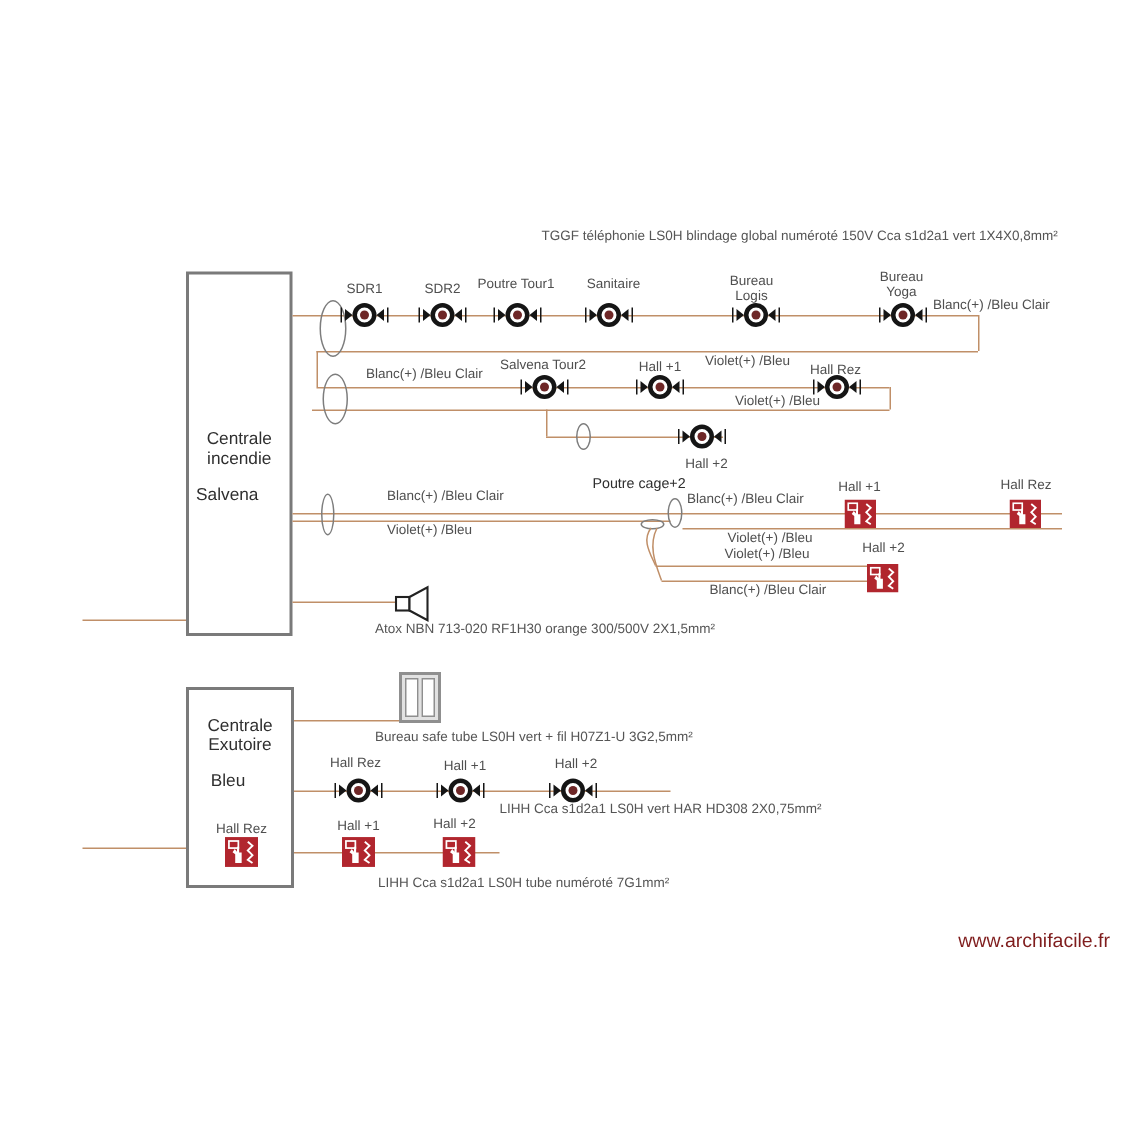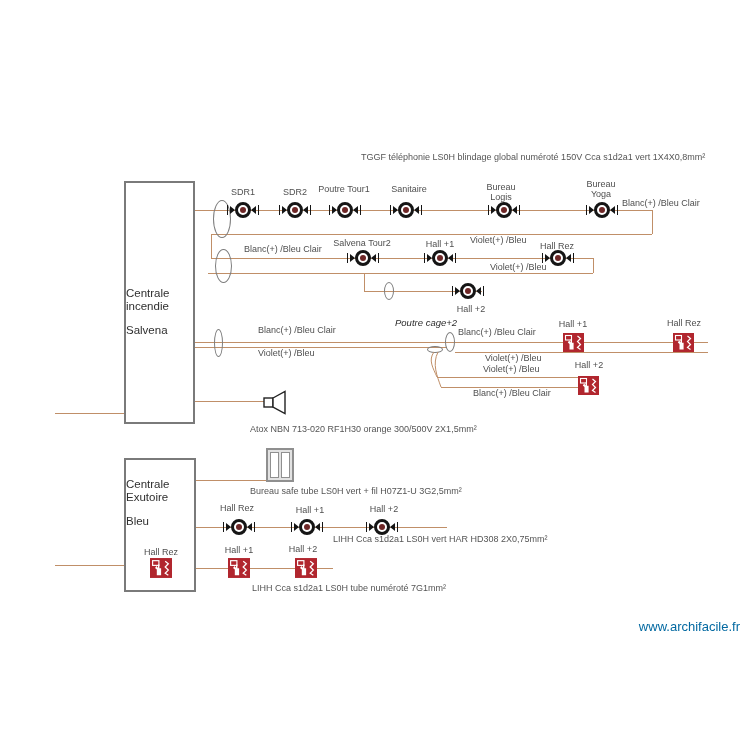--- a/index.html
+++ b/index.html
@@ -8,43 +8,43 @@
   .abs{position:absolute}
   
   .wire{position:absolute;height:1px;background:#c08f68}
   .vwire{position:absolute;width:1px;background:#c08f68}
   
   .ell{position:absolute;border:1px solid #7d7d7d;border-radius:50%;background:transparent}
   
   .lbl{position:absolute;font-size:9px;color:#4f4f4f;white-space:nowrap;line-height:9.5px}
   .lbl.c{transform:translateX(-50%);text-align:center;white-space:pre-line}
   .note{position:absolute;font-size:9px;color:#555;white-space:nowrap}
-  .poutre{position:absolute;font-size:9.5px;font-style:italic;color:#2e2e2e;white-space:nowrap}
-  
-  .panel{position:absolute;border:2px solid #7a7a7a;background:#fff;color:#2f2f2f;font-size:11.5px;line-height:13px;}
+  .poutre{position:absolute;font-size:9.5px;color:#2e2e2e;white-space:nowrap}
+  
+  .panel{position:absolute;border:2px solid #7a7a7a;background:#fff;color:#2f2f2f;font-size:11.5px;line-height:13px;text-align:center}
   .panel .plines{position:absolute;left:0;right:0;white-space:pre-line}
   .panel .pname{position:absolute;left:0;right:16px}
   
   .det{position:absolute;width:32px;height:16px;transform:translate(-50%,-50%)}
   .det .dl,.det .dr{position:absolute;top:0;width:8px;height:16px}
   .det .dl{left:0}.det .dr{right:0}
   .det .dl::before,.det .dr::before{content:"";position:absolute;top:3px;width:1px;height:10px;background:#151515}
   .det .dl::before{left:0}.det .dr::before{right:0}
   .det .dl::after,.det .dr::after{content:"";position:absolute;top:4px;width:0;height:0;border:4px solid transparent}
   .det .dl::after{left:3px;border-left:5px solid #151515;border-right:0}
   .det .dr::after{right:3px;border-right:5px solid #151515;border-left:0}
   .det .ring{position:absolute;left:8px;top:0;width:16px;height:16px;border:3px solid #151515;border-radius:50%;background:#fff}
   .det .ring::after{content:"";position:absolute;left:50%;top:50%;width:6px;height:6px;margin:-3px 0 0 -3px;border-radius:50%;background:#6e2727}
   
   .cp{position:absolute;width:21px;height:19px}
   .cp svg{display:block}
   
   .win{position:absolute;width:28px;height:34px;border:2px solid #8f8f8f;background:#e2e2e2;display:flex;gap:2px;padding:2px}
   .win .pane{flex:1;background:#fff;border:1px solid #8f8f8f}
-  .wm{position:absolute;font-size:13px;color:#0369a1;white-space:nowrap}
+  .wm{position:absolute;font-size:13px;color:#7f1d1d;white-space:nowrap}
 </style>
 </head>
 <body>
 
 <div class="note" style="left:361px;top:152px">TGGF téléphonie LS0H blindage global numéroté 150V Cca s1d2a1 vert 1X4X0,8mm²</div>
 
 <div class="panel" style="left:124px;top:181px;width:71px;height:243px">
   <div class="plines" style="top:104px">Centrale
 incendie</div>
   <div class="pname" style="top:141px">Salvena</div>
@@ -186,21 +186,21 @@
   </svg>
 </span>
 
 <div class="wire" style="left:195px;top:401px;width:69px"></div>
 <span class="abs" style="left:263px;top:390px">
   <svg width="26" height="25" viewBox="0 0 26 25">
     <rect x="1" y="8" width="9" height="9" fill="#fff" stroke="#222" stroke-width="1.4"></rect>
     <polygon points="10,8 22,1.5 22,23.5 10,17" fill="#fff" stroke="#222" stroke-width="1.4"></polygon>
   </svg>
 </span>
-<div class="note" style="left:250px;top:424px">Atox NBN 713-020 RF1H30 orange 300/500V 2X1,5mm²</div>
+<div class="note" style="left:250px;top:414px">Atox NBN 713-020 RF1H30 orange 300/500V 2X1,5mm²</div>
 
 <div class="wire" style="left:55px;top:413px;width:69px"></div>
 <div class="wire" style="left:55px;top:565px;width:69px"></div>
 
 <div class="panel" style="left:124px;top:458px;width:72px;height:134px">
   <div class="plines" style="top:18px">Centrale
 Exutoire</div>
   <div class="pname" style="top:55px">Bleu</div>
 </div>
 <div class="lbl c" style="left:161px;top:548px">Hall Rez</div>

